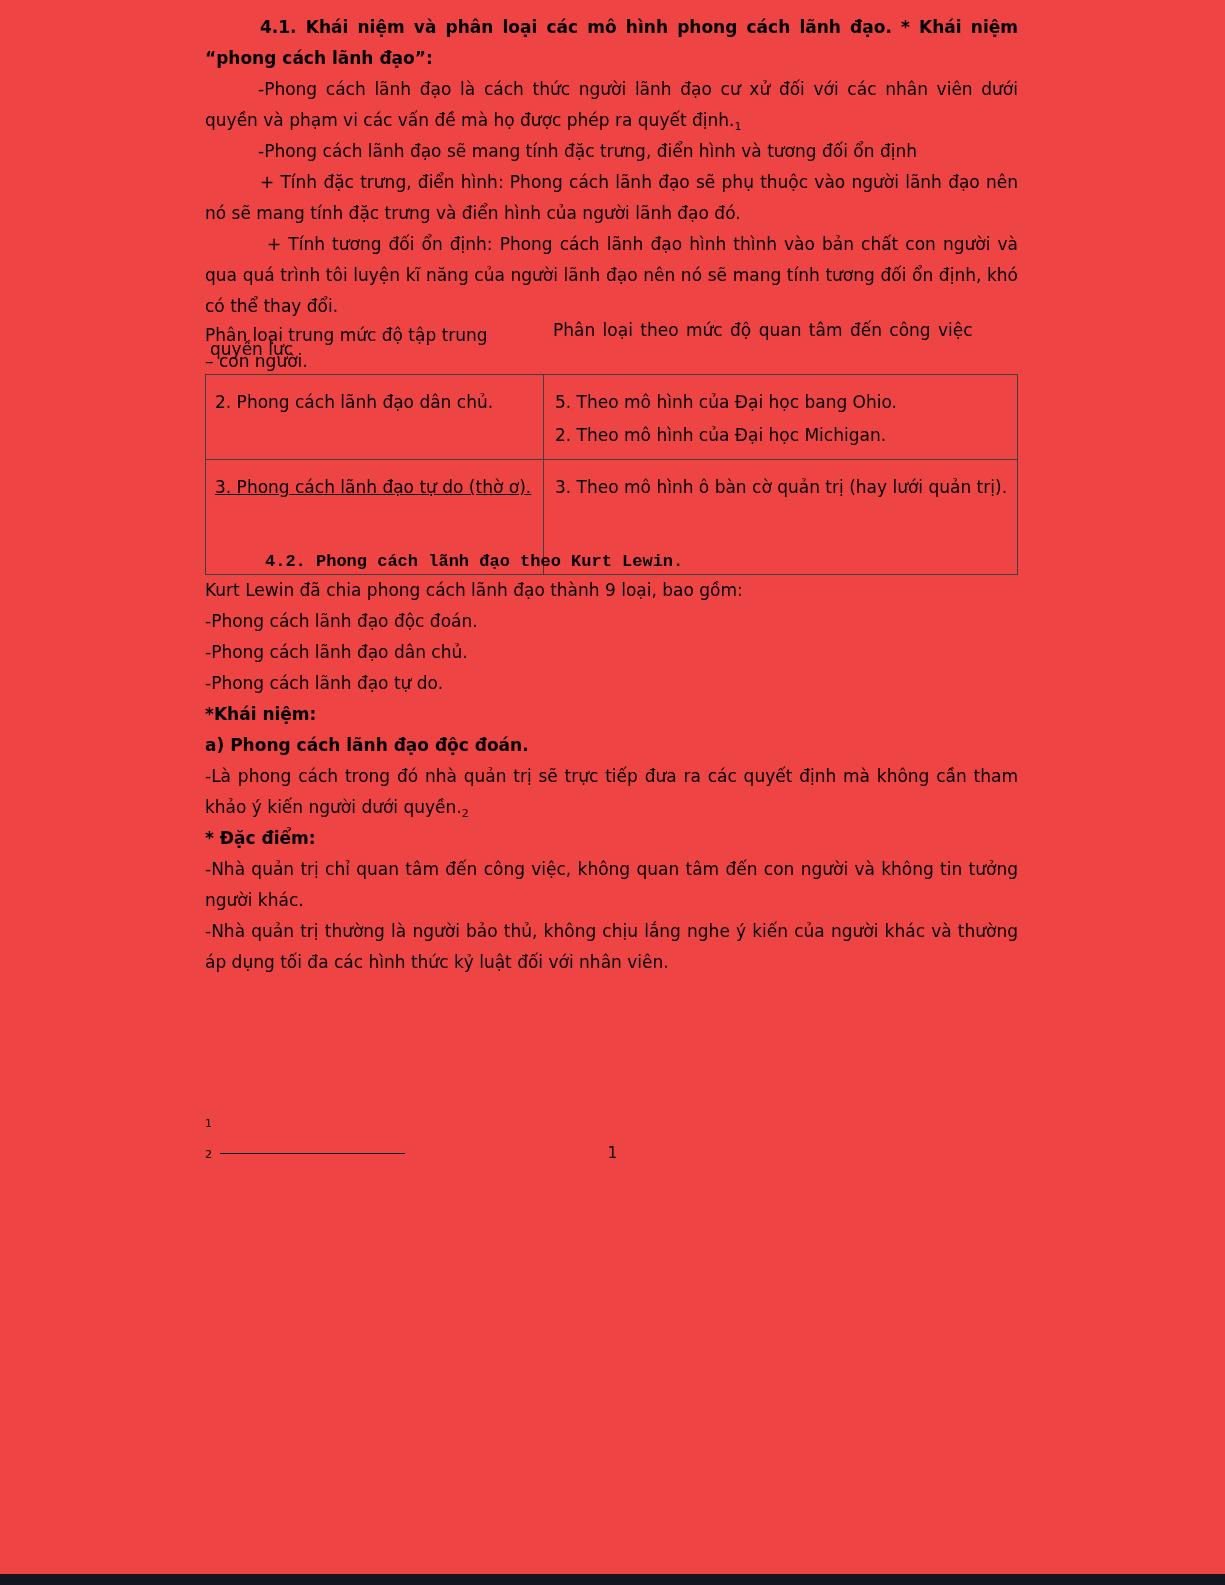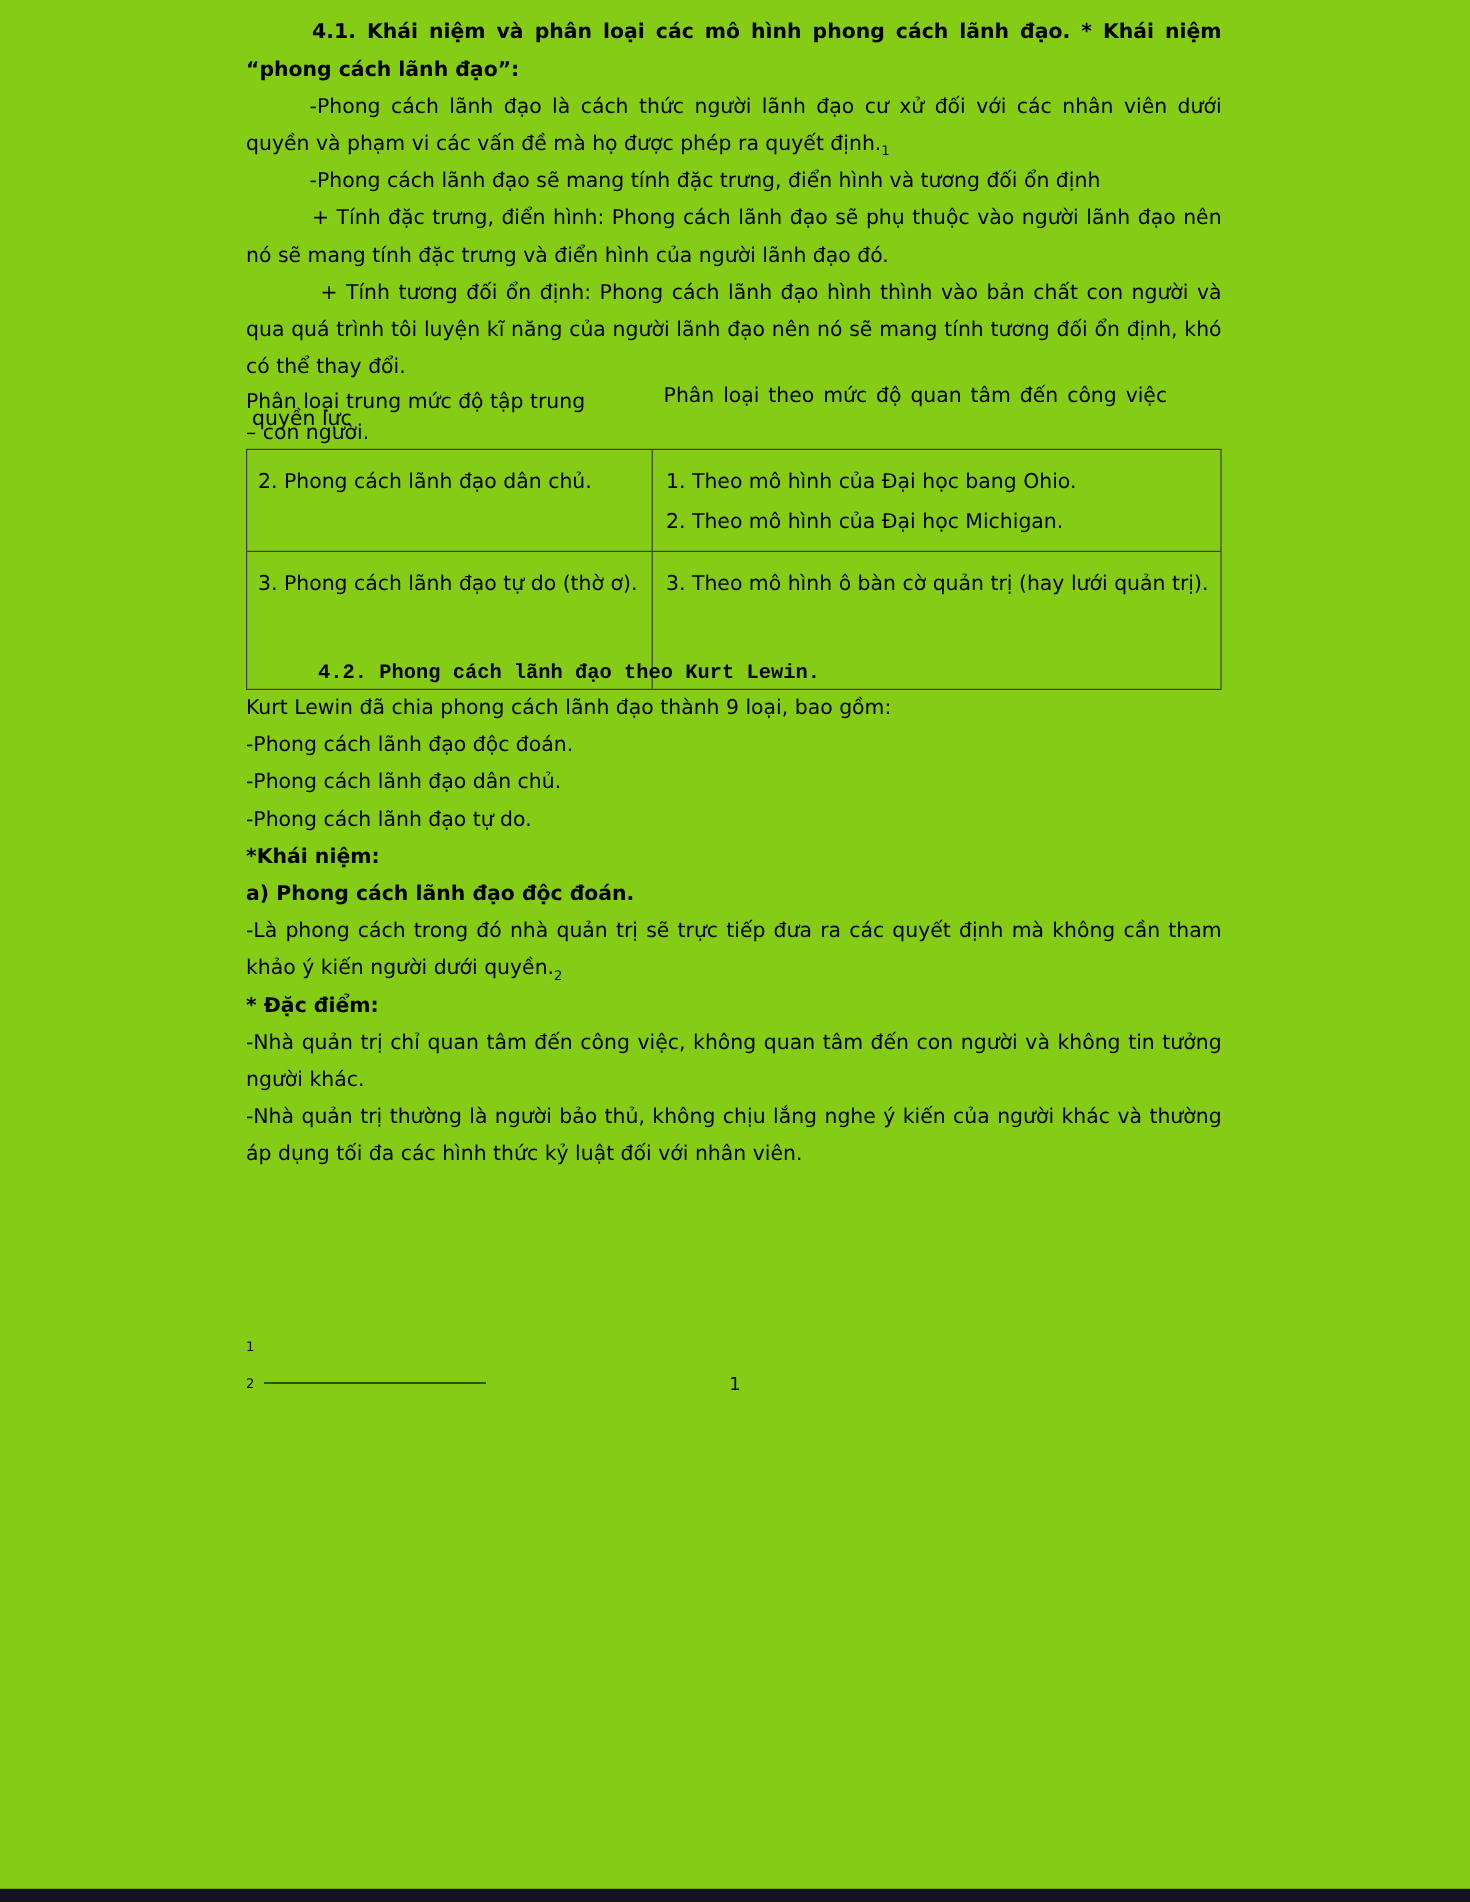--- a/index.html
+++ b/index.html
@@ -1,19 +1,19 @@
 <!DOCTYPE html>
 <html><head>
 <meta charset="utf-8">
 <style>
   html, body { margin:0; padding:0; background:#ffffff; }
   .page {
     position:relative;
     width:1225px; height:1585px;
-    background:#84cc16;
+    background:#ef4444;
     font-family:"DejaVu Sans", sans-serif;
     font-size:17px;
     line-height:31px;
     color:#000000;
     overflow:hidden;
   }
   .content { position:absolute; left:205px; top:12px; width:813px; }
   .content p { margin:0; text-align:justify; }
   .b { font-weight:bold; }
   .ml7  { margin-left:7px;  text-align:left !important; }
@@ -34,21 +34,21 @@
     border:1px solid #3f3f3f;
     position:relative;
     margin-top:0px;
   }
   .tcell { box-sizing:border-box; padding:11px 8px 0 9px; }
   .c1 { border-right:1px solid #3f3f3f; }
   .r1 { border-bottom:1px solid #3f3f3f; }
   .c2 { padding-left:11px; padding-right:2px; }
   .titem { line-height:33px; }
   .c2 .titem { text-align:justify; }
-  .hang { padding-left:21px; text-indent:-21px; }
+  .hang { padding-left:21px; text-indent:-21px;text-decoration:underline; }
   .h42 {
     position:absolute; left:59px; top:171px;
     font-weight:bold; white-space:nowrap;
     margin:0; text-align:left !important;font-family:Liberation Mono, monospace;
   }
 
   .overlay { position:absolute; font-size:17px; line-height:31px; white-space:nowrap; }
   .ov-quyen    { left:210px; top:334px; }
   .ov-phanloai { left:553px; top:315px; word-spacing:2px; }
 
@@ -94,21 +94,21 @@
 
     <p class="label-tap-trung">Phân loại trung mức độ tập trung</p>
 
     <p class="label-con-nguoi">– con người.</p>
 
     <div class="dtable">
       <div class="tcell r1 c1">
         <div class="titem">2. Phong cách lãnh đạo dân chủ.</div>
       </div>
       <div class="tcell r1 c2">
-        <div class="titem">1. Theo mô hình của Đại học bang Ohio.</div>
+        <div class="titem">5. Theo mô hình của Đại học bang Ohio.</div>
         <div class="titem">2. Theo mô hình của Đại học Michigan.</div>
       </div>
       <div class="tcell c1">
         <div class="titem hang">3. Phong cách lãnh đạo tự do (thờ ơ).</div>
       </div>
       <div class="tcell c2">
         <div class="titem">3. Theo mô hình ô bàn cờ quản trị (hay lưới quản trị).</div>
       </div>
       <p class="h42">4.2. Phong cách lãnh đạo theo Kurt Lewin.</p>
     </div>

